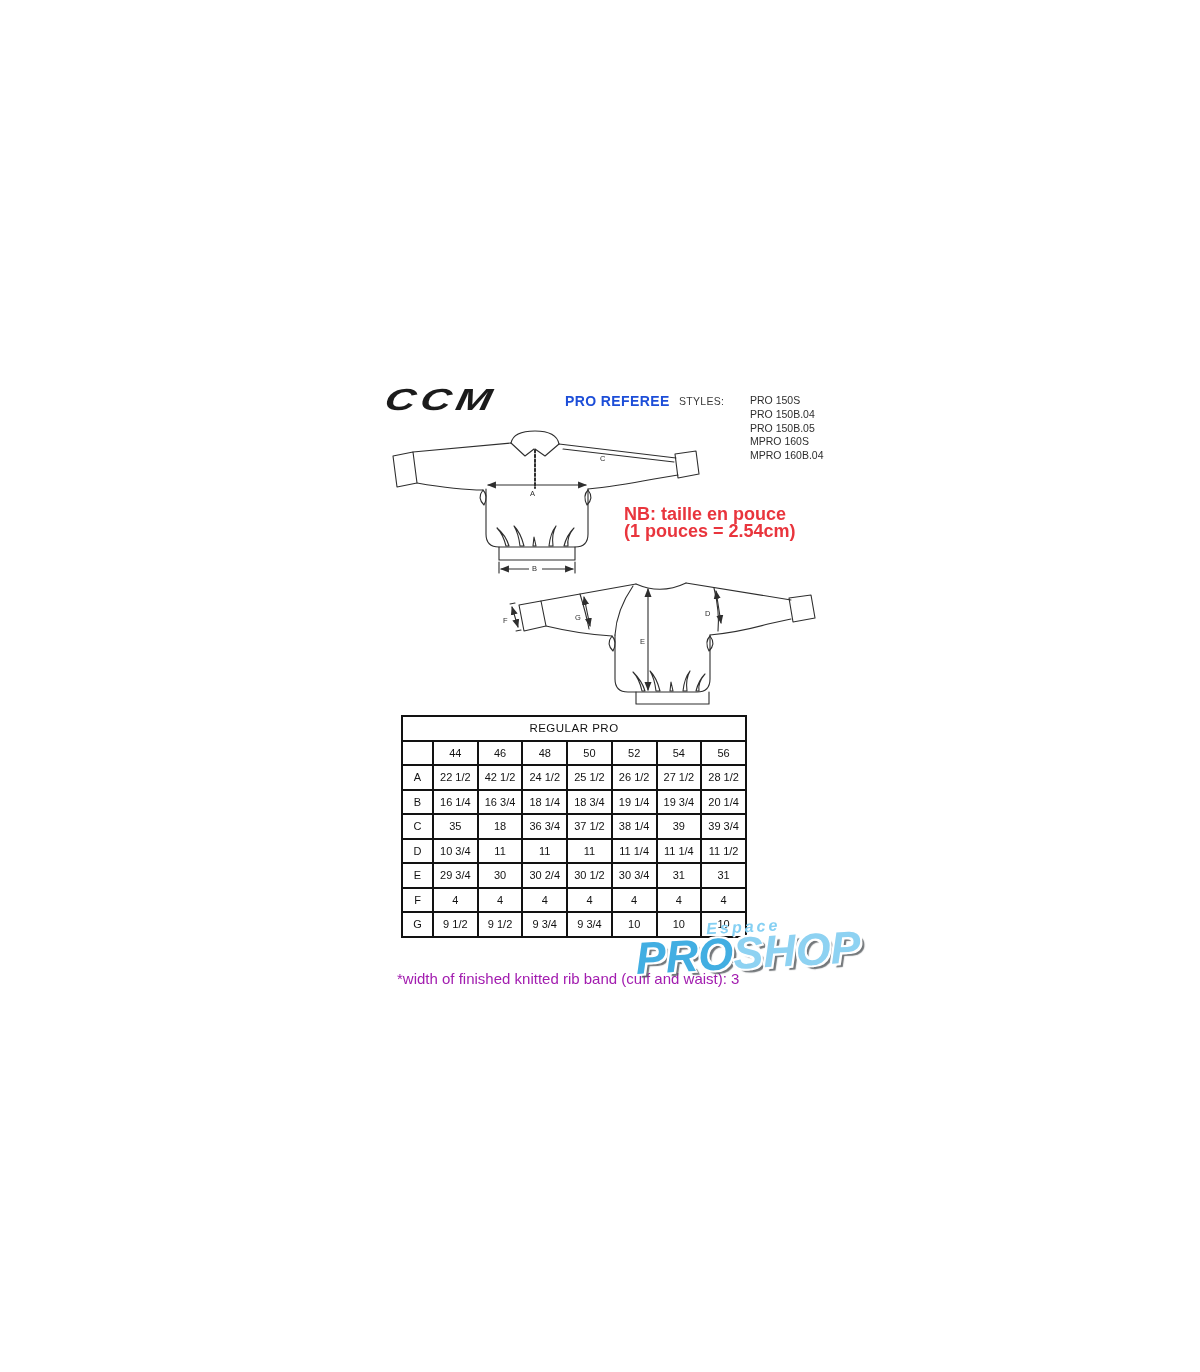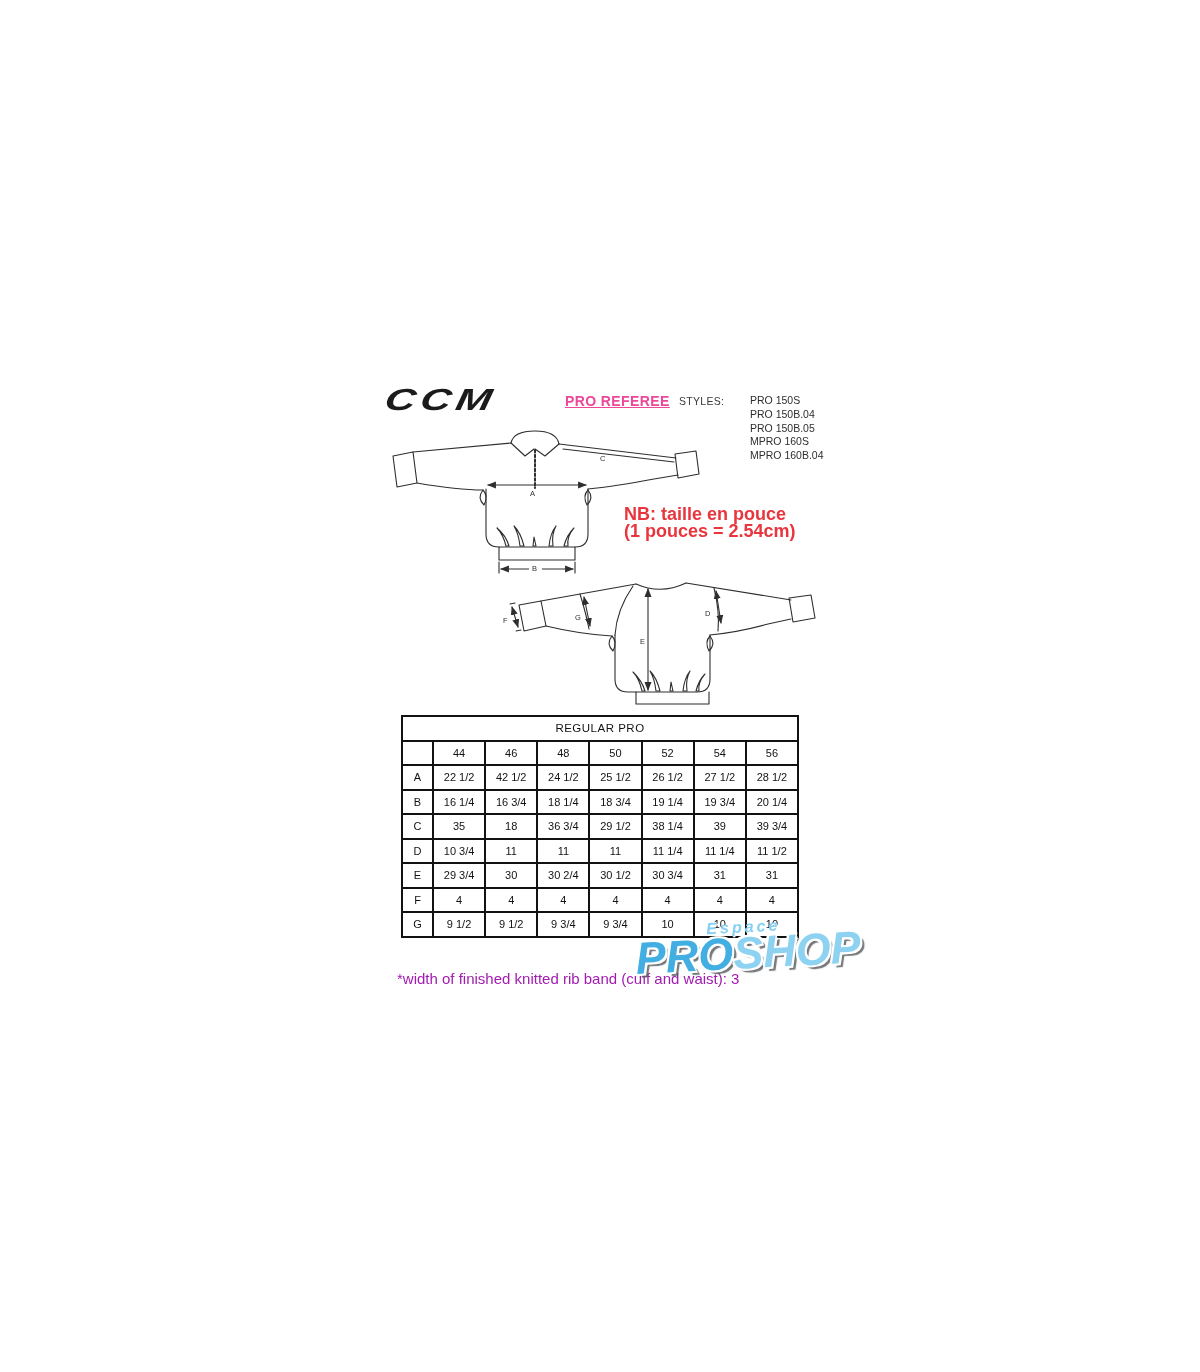--- a/index.html
+++ b/index.html
@@ -15,21 +15,21 @@
   .brand{
     position:absolute;left:388px;top:386px;
     font-weight:800;font-style:italic;
     font-size:36px;line-height:32px;letter-spacing:4px;
     color:#1b1b1b;
     transform:scaleY(0.85) scaleX(1.18) skewX(-8deg);
     transform-origin:left top;
   }
   .doc-title{
     position:absolute;left:565px;top:393px;
-    font-size:14px;font-weight:700;letter-spacing:0.4px;color:#ec4899;text-decoration:underline;
+    font-size:14px;font-weight:700;letter-spacing:0.4px;color:#1d4ed8;
   }
   .styles-label{
     position:absolute;left:679px;top:395px;
     font-size:10.5px;color:#3a3a3a;letter-spacing:0.3px;
   }
   .styles-list{
     position:absolute;left:750px;top:394px;
     font-size:10.5px;color:#2e2e2e;
   }
   .style-item{line-height:13.8px;white-space:nowrap;}
@@ -38,21 +38,21 @@
     position:absolute;left:624px;top:506px;
     font-size:18px;font-weight:700;line-height:17px;
     color:#e9353d;white-space:nowrap;z-index:3;
   }
   
   .front-svg{position:absolute;left:386px;top:429px;z-index:2;}
   .back-svg{position:absolute;left:500px;top:574px;z-index:2;}
   .dim-label{font-size:7.5px;fill:#2e2e2e;font-family:"Liberation Sans","DejaVu Sans",sans-serif;}
   
   .size-table{
-    position:absolute;left:401px;top:715px;width:398px;
+    position:absolute;left:401px;top:715px;width:346px;
     border-collapse:collapse;table-layout:fixed;
     font-size:11px;color:#121212;z-index:1;
   }
   .size-table td{
     border:2px solid #121212;
     text-align:center;vertical-align:middle;
     height:22.5px;padding:0;
   }
   .size-table .title-cell{font-size:11.5px;letter-spacing:0.5px;}
   
@@ -224,21 +224,21 @@
           <td>18 3/4</td>
           <td>19 1/4</td>
           <td>19 3/4</td>
           <td>20 1/4</td>
         </tr>
         <tr>
           <td>C</td>
           <td>35</td>
           <td>18</td>
           <td>36 3/4</td>
-          <td>29 1/2</td>
+          <td>37 1/2</td>
           <td>38 1/4</td>
           <td>39</td>
           <td>39 3/4</td>
         </tr>
         <tr>
           <td>D</td>
           <td>10 3/4</td>
           <td>11</td>
           <td>11</td>
           <td>11</td>

